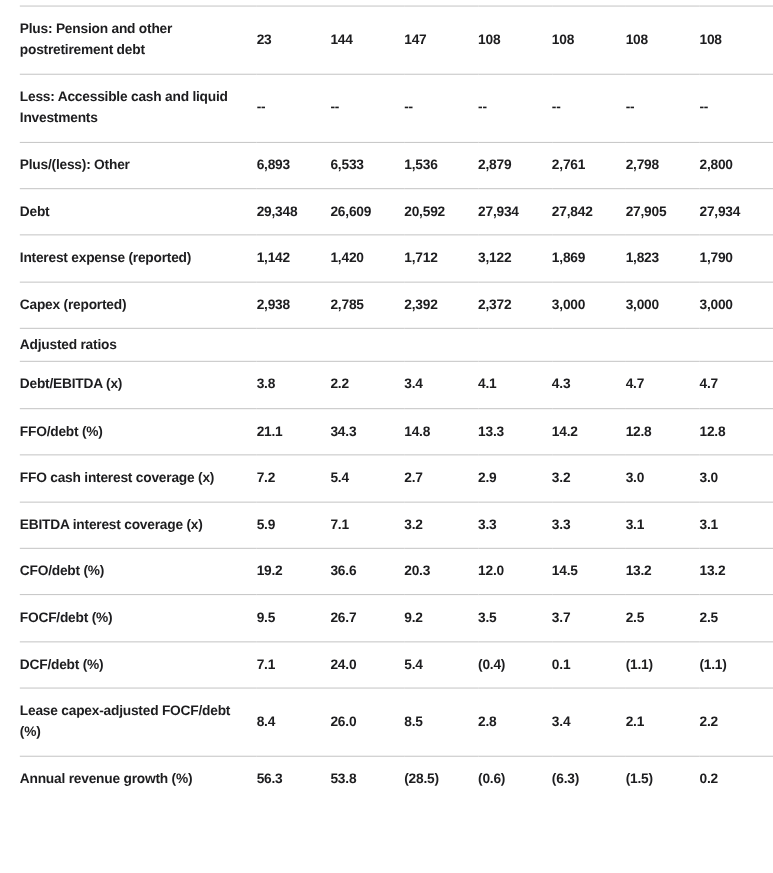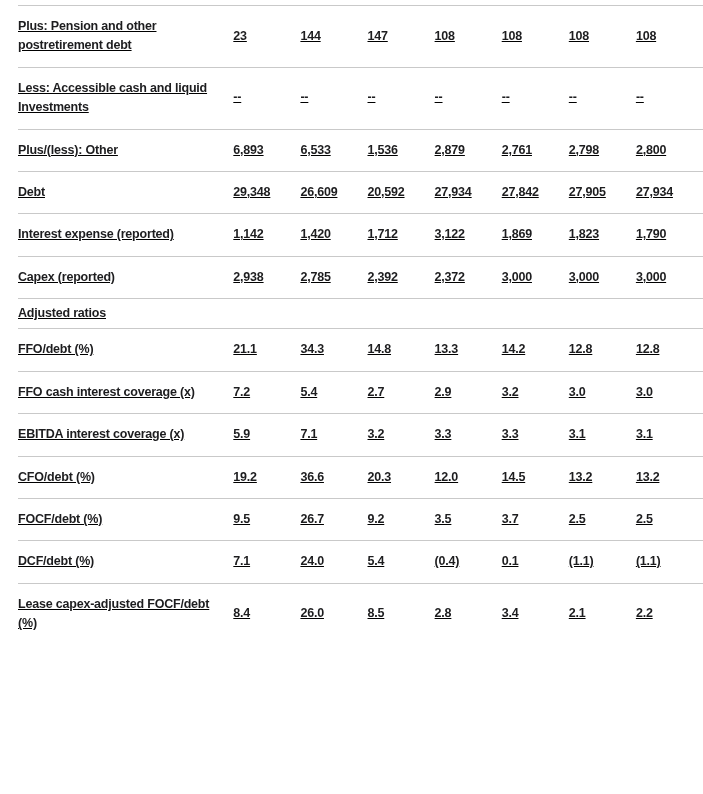--- a/index.html
+++ b/index.html
@@ -10,21 +10,20 @@
   *{box-sizing:border-box;}
   html,body{margin:0;padding:0;}
   body{
     width:703px;height:794px;overflow:hidden;
     background:var(--bg);
     font-family:"Liberation Sans",sans-serif;
   }
   .table-wrap{
     margin:5px 0 0 18px;
     width:685px;
-    text-decoration:underline;
   }
   table.fin{
     width:100%;
     border-collapse:collapse;
     table-layout:fixed;
   }
   table.fin tr{
     border-top:1px solid var(--divider);
   }
   table.fin td{
@@ -111,20 +110,30 @@
           <td class="val">2,392</td>
           <td class="val">2,372</td>
           <td class="val">3,000</td>
           <td class="val">3,000</td>
           <td class="val">3,000</td>
         </tr>
         <tr class="section">
           <td class="label" colspan="8">Adjusted ratios</td>
         </tr>
         <tr>
+          <td class="label">Debt/EBITDA (x)</td>
+          <td class="val">3.8</td>
+          <td class="val">2.2</td>
+          <td class="val">3.4</td>
+          <td class="val">4.1</td>
+          <td class="val">4.3</td>
+          <td class="val">4.7</td>
+          <td class="val">4.7</td>
+        </tr>
+        <tr>
           <td class="label">FFO/debt (%)</td>
           <td class="val">21.1</td>
           <td class="val">34.3</td>
           <td class="val">14.8</td>
           <td class="val">13.3</td>
           <td class="val">14.2</td>
           <td class="val">12.8</td>
           <td class="val">12.8</td>
         </tr>
         <tr>
@@ -180,15 +189,25 @@
         <tr>
           <td class="label">Lease capex-adjusted FOCF/debt (%)</td>
           <td class="val">8.4</td>
           <td class="val">26.0</td>
           <td class="val">8.5</td>
           <td class="val">2.8</td>
           <td class="val">3.4</td>
           <td class="val">2.1</td>
           <td class="val">2.2</td>
         </tr>
+        <tr>
+          <td class="label">Annual revenue growth (%)</td>
+          <td class="val">56.3</td>
+          <td class="val">53.8</td>
+          <td class="val">(28.5)</td>
+          <td class="val">(0.6)</td>
+          <td class="val">(6.3)</td>
+          <td class="val">(1.5)</td>
+          <td class="val">0.2</td>
+        </tr>
       </tbody>
   </table>
 </main>
 
 </body></html>

